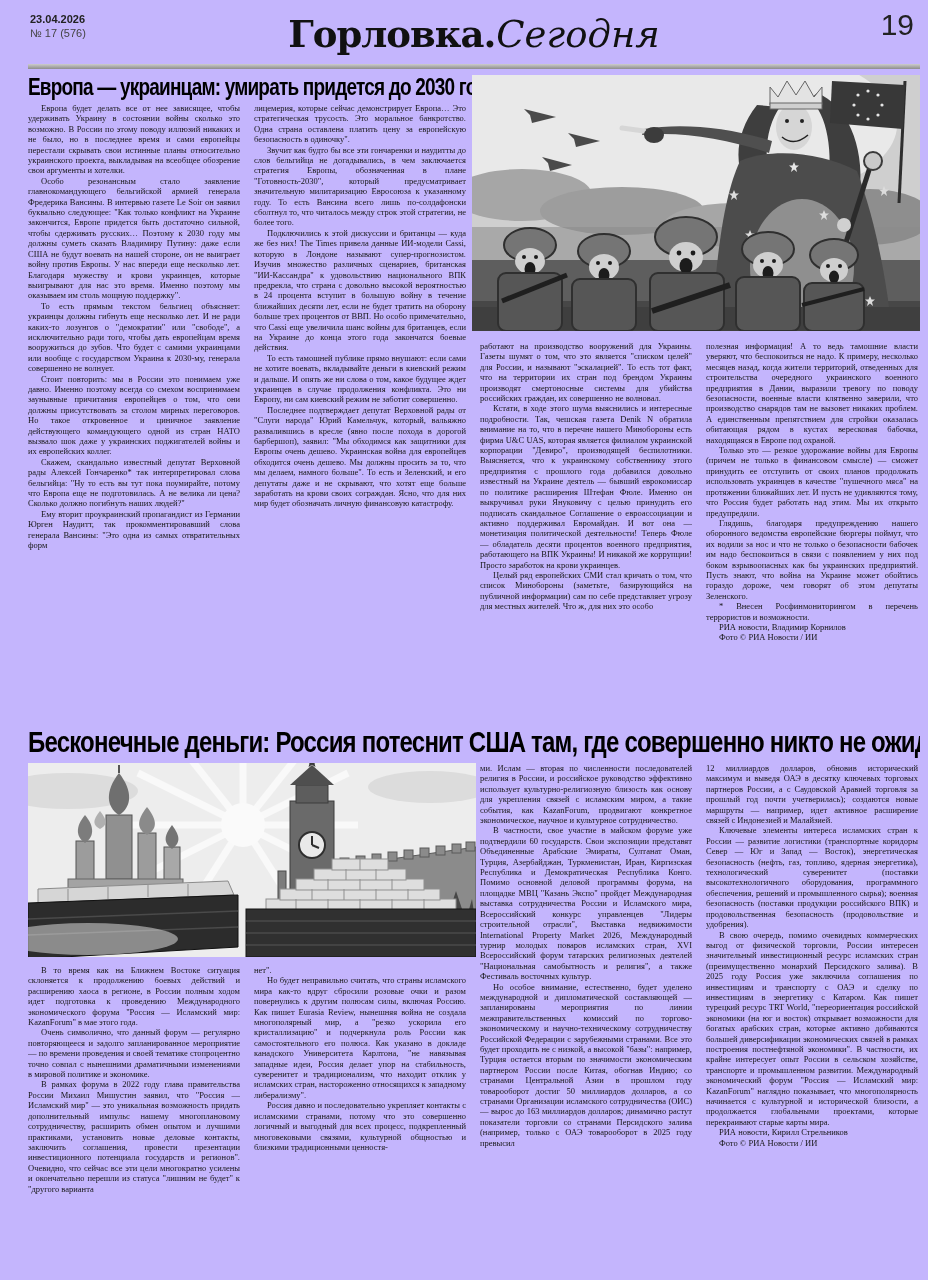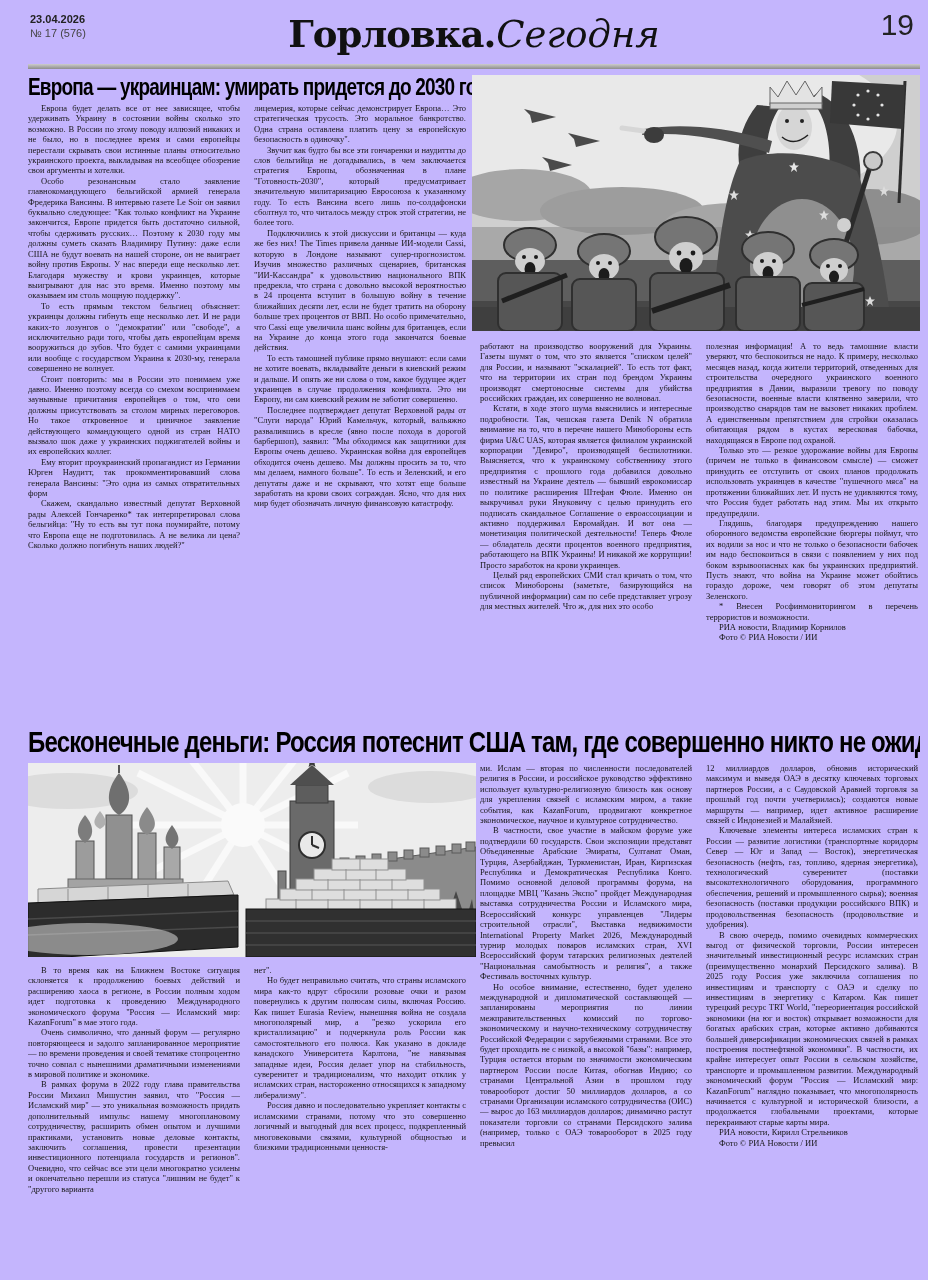--- a/index.html
+++ b/index.html
@@ -158,22 +158,22 @@
         <line x1="330" y1="230" x2="392" y2="214" stroke="#1f1f1f" stroke-width="4"></line>
       </svg>
     </div>
 
     <div class="cols">
       <div class="col">
           <p class="para">Европа будет делать все от нее зависящее, чтобы удерживать Украину в состоянии войны сколько это возможно. В России по этому поводу иллюзий никаких и не было, но в последнее время и сами европейцы перестали скрывать свои истинные планы относительно украинского проекта, выкладывая на всеобщее обозрение свои аргументы и хотелки.</p>
           <p class="para">Особо резонансным стало заявление главнокомандующего бельгийской армией генерала Фредерика Вансины. В интервью газете Le Soir он заявил буквально следующее: "Как только конфликт на Украине закончится, Европе придется быть достаточно сильной, чтобы сдерживать русских… Поэтому к 2030 году мы должны суметь сказать Владимиру Путину: даже если США не будут воевать на нашей стороне, он не выиграет войну против Европы. У нас впереди еще несколько лет. Благодаря мужеству и крови украинцев, которые выигрывают для нас это время. Именно поэтому мы оказываем им столь мощную поддержку".</p>
           <p class="para">То есть прямым текстом бельгиец объясняет: украинцы должны гибнуть еще несколько лет. И не ради каких-то лозунгов о "демократии" или "свободе", а исключительно ради того, чтобы дать европейцам время вооружиться до зубов. Что будет с самими украинцами или вообще с государством Украина к 2030-му, генерала совершенно не волнует.</p>
           <p class="para">Стоит повторить: мы в России это понимаем уже давно. Именно поэтому всегда со смехом воспринимаем заунывные причитания европейцев о том, что они должны присутствовать за столом мирных переговоров. Но такое откровенное и циничное заявление действующего командующего одной из стран НАТО вызвало шок даже у украинских поджигателей войны и их европейских коллег.</p>
+          <p class="para">Скажем, скандально известный депутат Верховной рады Алексей Гончаренко* так интерпретировал слова бельгийца: "Ну то есть вы тут пока поумирайте, потому что Европа еще не подготовилась. А не велика ли цена? Сколько должно погибнуть наших людей?"</p>
           <p class="para">Ему вторит проукраинский пропагандист из Германии Юрген Наудитт, так прокомментировавший слова генерала Вансины: "Это одна из самых отвратительных форм</p>
-          <p class="para">Скажем, скандально известный депутат Верховной рады Алексей Гончаренко* так интерпретировал слова бельгийца: "Ну то есть вы тут пока поумирайте, потому что Европа еще не подготовилась. А не велика ли цена? Сколько должно погибнуть наших людей?"</p>
         </div>
       <div class="col">
           <p class="para cont">лицемерия, которые сейчас демонстрирует Европа… Это стратегическая трусость. Это моральное банкротство. Одна страна оставлена платить цену за европейскую безопасность в одиночку".</p>
           <p class="para">Звучит как будто бы все эти гончаренки и наудитты до слов бельгийца не догадывались, в чем заключается стратегия Европы, обозначенная в плане "Готовность-2030", который предусматривает значительную милитаризацию Евросоюза к указанному году. То есть Вансина всего лишь по-солдафонски сболтнул то, что читалось между строк этой стратегии, не более того.</p>
           <p class="para">Подключились к этой дискуссии и британцы — куда же без них! The Times привела данные ИИ-модели Cassi, которую в Лондоне называют супер-прогнозистом. Изучив множество различных сценариев, британская "ИИ-Кассандра" к удовольствию национального ВПК предрекла, что страна с довольно высокой вероятностью в 24 процента вступит в большую войну в течение ближайших десяти лет, если не будет тратить на оборону больше трех процентов от ВВП. Но особо примечательно, что Cassi еще увеличила шанс войны для британцев, если на Украине до конца этого года закончатся боевые действия.</p>
           <p class="para">То есть тамошней публике прямо внушают: если сами не хотите воевать, вкладывайте деньги в киевский режим и дальше. И опять же ни слова о том, какое будущее ждет украинцев в случае продолжения конфликта. Это ни Европу, ни сам киевский режим не заботит совершенно.</p>
           <p class="para">Последнее подтверждает депутат Верховной рады от "Слуги народа" Юрий Камельчук, который, вальяжно развалившись в кресле (явно после похода в дорогой барбершоп), заявил: "Мы обходимся как защитники для Европы очень дешево. Украинская война для европейцев обходится очень дешево. Мы должны просить за то, что мы делаем, намного больше". То есть и Зеленский, и его депутаты даже и не скрывают, что хотят еще больше заработать на крови своих сограждан. Ясно, что для них мир будет обозначать личную финансовую катастрофу.</p>
         </div>
       <div class="col push1">
           <p class="para cont">работают на производство вооружений для Украины. Газеты шумят о том, что это является "списком целей" для России, и называют "эскалацией". То есть тот факт, что на территории их стран под брендом Украины производят смертоносные системы для убийства российских граждан, их совершенно не волновал.</p>

